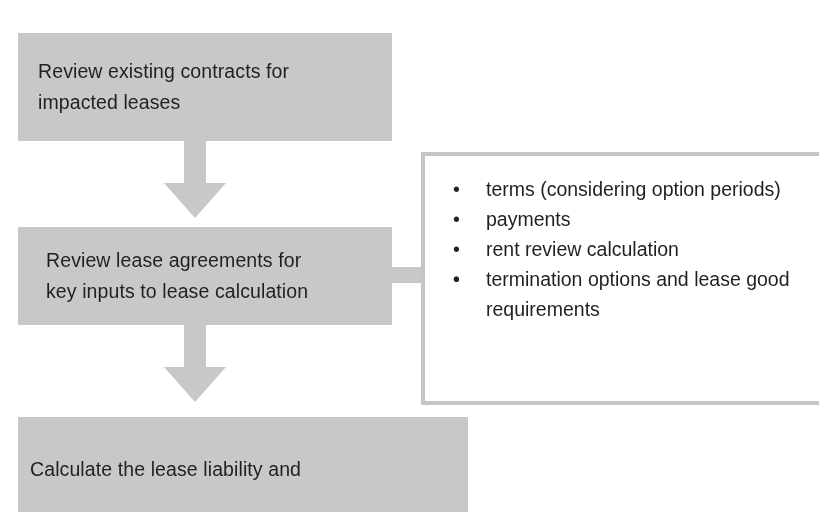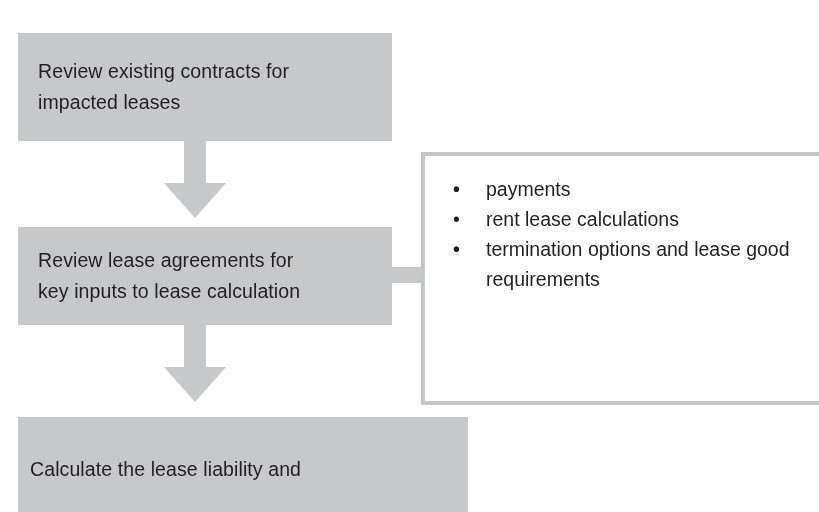--- a/index.html
+++ b/index.html
@@ -47,21 +47,21 @@
     top: 9px;
     width: 374px;
     height: 108px;
     padding-left: 20px;
   }
   #box-review-agreements {
     left: 2px;
     top: 203px;
     width: 374px;
     height: 98px;
-    padding-left: 20px;
+    padding-left: 28px;
   }
   #box-calculate {
     left: 2px;
     top: 393px;
     width: 450px;
     height: 104px;
     padding-left: 12px;
   }
 
   
@@ -135,28 +135,29 @@
     <div class="line">Review lease agreements for</div>
     <div class="line">key inputs to lease calculation</div>
   </div>
 
   <div id="connector-bar"></div>
 
   <div id="panel-key-inputs">
     <ul id="bullet-list">
       <li>
         <span class="dot">•</span>
+        <span>terms (considering option periods)</span>
       </li>
       <li>
         <span class="dot">•</span>
         <span>payments</span>
       </li>
       <li>
         <span class="dot">•</span>
-        <span>rent lease calculations</span>
+        <span>rent review calculation</span>
       </li>
       <li>
         <span class="dot">•</span>
       </li>
       <li>
         <span class="dot">•</span>
         <span>termination options and lease good requirements</span>
       </li>
     </ul>
   </div>

